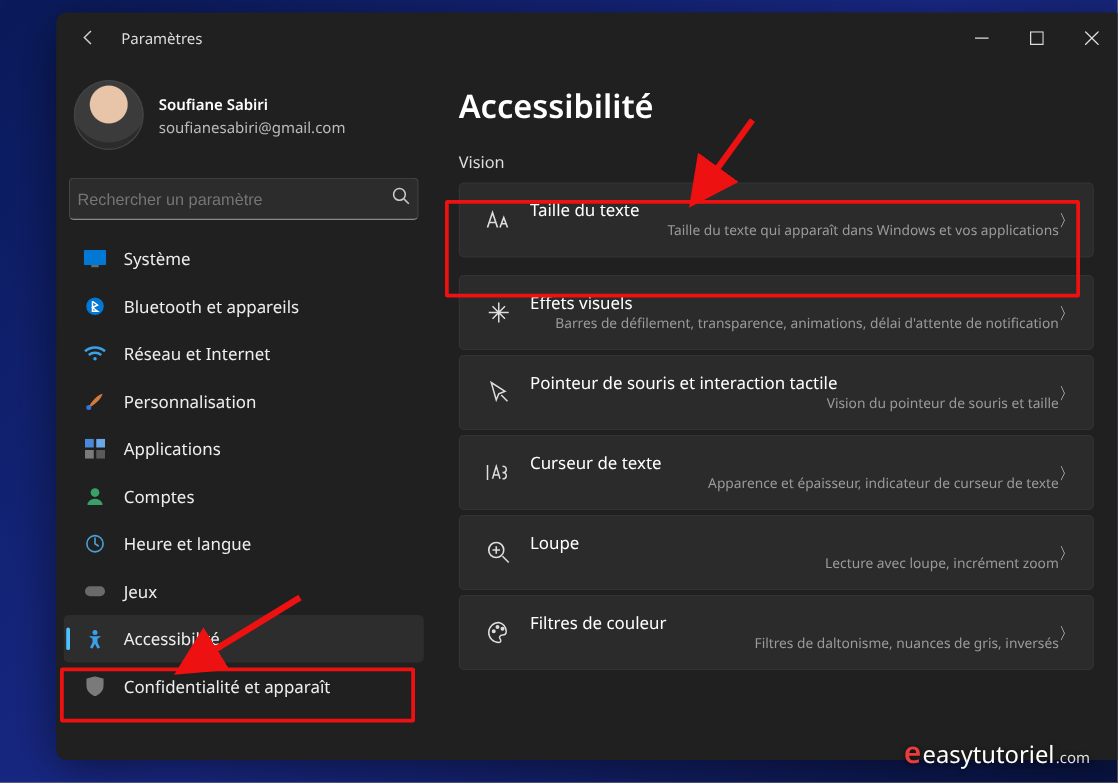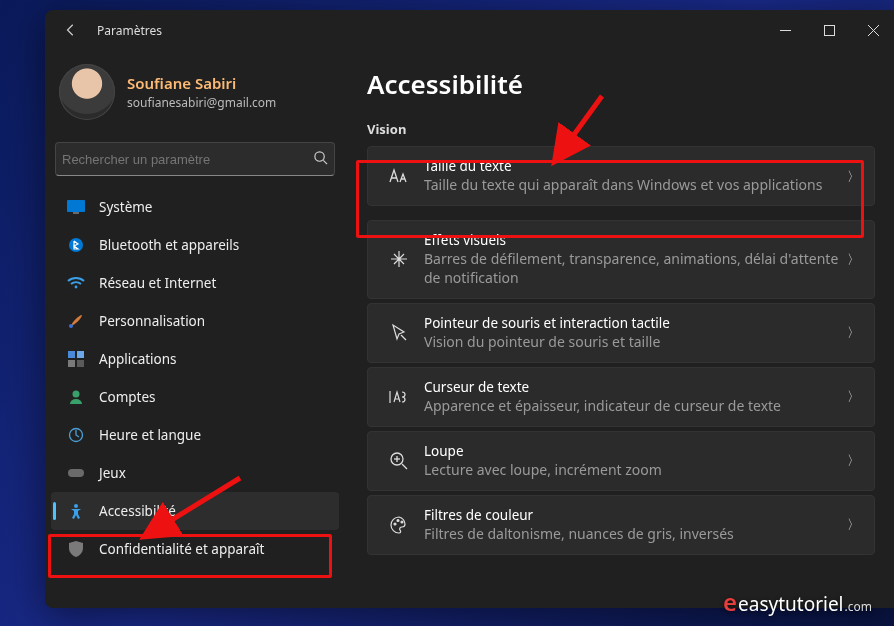--- a/index.html
+++ b/index.html
@@ -31,40 +31,40 @@
   }
   .titlebar .back { width:24px;display:flex;align-items:center;justify-content:center;color:#ccc;font-size:14px;cursor:pointer; }
   .titlebar .title { margin-left:14px;font-size:12px;color:#ddd; }
   .titlebar .spacer { flex:1; }
   .winbtn { width:44px;height:30px;display:flex;align-items:center;justify-content:center;color:#ddd;cursor:pointer;font-size:11px; }
 
   .body { flex:1;display:flex;overflow:hidden; }
   .sidebar { width:300px;padding:10px 4px 10px 4px;display:flex;flex-direction:column;overflow:hidden; }
   .account { display:flex;align-items:center;gap:12px;padding:4px 10px 18px 10px; }
   .avatar { width:56px;height:56px;border-radius:50%;background:radial-gradient(circle at 50% 35%, #e8c4a8 0 32%, #3b3b3b 34% 65%, #2b2b2b 67% 100%);box-shadow:inset 0 0 0 1px #444; }
-  .account .name { font-size:15px;font-weight:600;color:#fdba74; }
+  .account .name { font-size:12px;font-weight:600;color:#ffffff; }
   .account .email { font-size:12px;color:#bbb;margin-top:1px;text-align:center; }
   .search { margin:4px 6px 12px 6px;height:34px;background:#2c2c2c;border:1px solid #454545;border-bottom:1px solid #888;border-radius:4px;display:flex;align-items:center;padding:0 6px; }
   .search input { flex:1;background:transparent;border:none;outline:none;color:#ddd;font-size:13px; }
   .search .sicon { color:#ccc;font-size:14px; }
   .nav { flex:1;overflow:hidden;padding:0 2px; }
   .nav-item { height:38px;display:flex;align-items:center;gap:14px;padding:0 8px 0 16px;border-radius:4px;cursor:pointer;font-size:13.5px;color:#eee; }
   .nav-item.active { background:#2d2d2d; }
   .nav-item.active::before { content:"";position:absolute;left:2px;width:3px;height:18px;background:#4cc2ff;border-radius:2px; }
   .nav-item { position:relative; }
   .nicon { width:18px;height:18px;display:flex;align-items:center;justify-content:center;font-size:15px; }
 
   .main { flex:1;padding:16px 24px 10px 22px;overflow:hidden; }
   .main h1 { font-size:26px;font-weight:600;color:#fff;margin-bottom:18px; }
-  .section-label { font-size:13px;color:#ddd;margin-bottom:8px;font-weight:700; }
+  .section-label { font-size:13px;color:#ddd;margin-bottom:8px;font-weight:400; }
   .card { background:#2b2b2b;border:1px solid #333;border-radius:4px;min-height:60px;display:flex;align-items:center;padding:10px 14px;margin-bottom:4px;cursor:pointer; }
   .card .cicon { width:34px;display:flex;align-items:center;justify-content:center;color:#ddd;font-size:17px; }
   .card .ctext { flex:1;padding-left:8px; }
   .card .ctitle { font-size:13.5px;color:#fff; }
-  .card .cdesc { font-size:14px;color:#9a9a9a;margin-top:1px;line-height:1.35; }
+  .card .cdesc { font-size:11px;color:#9a9a9a;margin-top:1px;line-height:1.35;text-align:right; }
   .card .chev { color:#ccc;font-size:13px; }
 
   
   .hl { position:absolute;border:3px solid #e11; border-radius:2px;pointer-events:none; }
   
   .arrow { position:absolute;pointer-events:none; }
 
   
   .wm { position:absolute;right:22px;bottom:8px;color:#fff;font-size:19px;font-weight:400;display:flex;align-items:baseline;text-shadow:0 1px 4px rgba(0,0,0,.6); }
   .wm .red { color:#e83d3d;font-size:24px;font-weight:600;margin-right:1px; }

